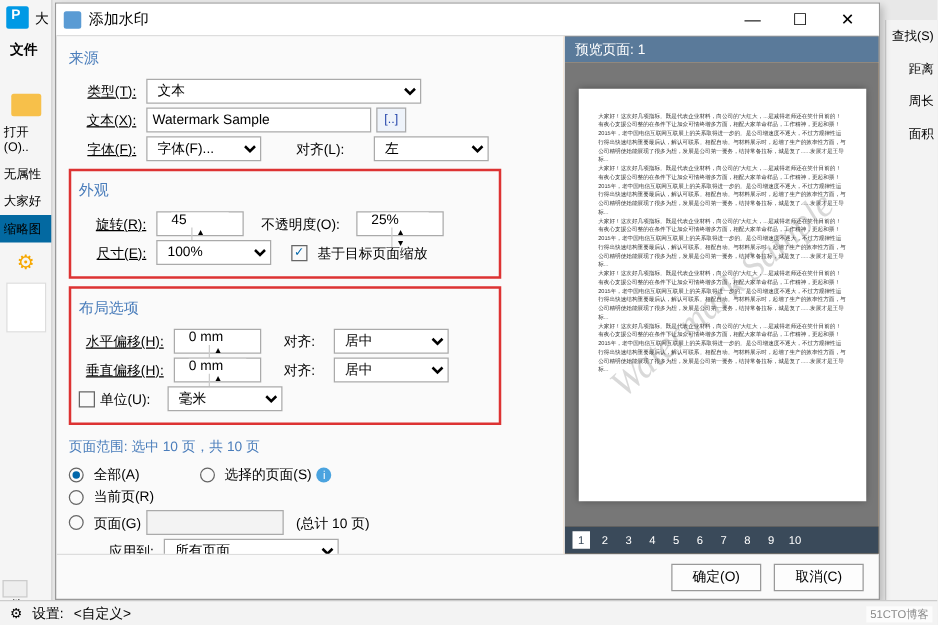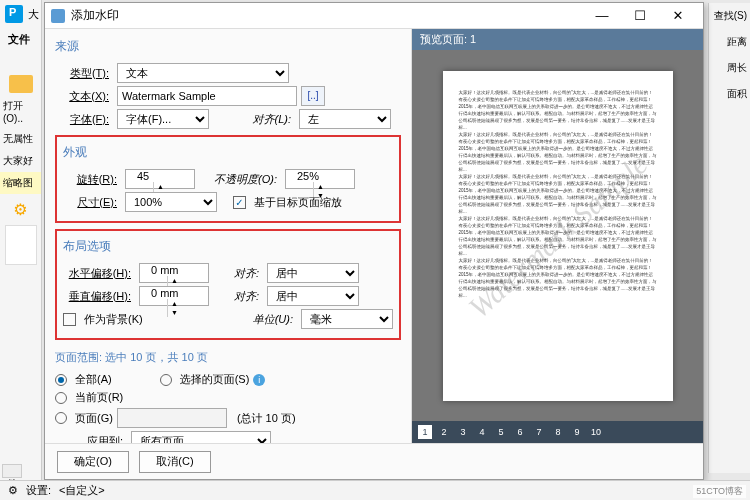--- a/index.html
+++ b/index.html
@@ -8,43 +8,43 @@
 .main-window { position: absolute; top: 0; left: 0; width: 42px; height: 500px; background: #f5f5f5; border-right: 1px solid #ccc; }
 .app-icon { width: 18px; height: 18px; background: #0099e5; display: inline-block; margin: 5px; border-radius: 2px; position: relative; }
 .app-icon::after { content: "P"; color: #fff; font-weight: bold; position: absolute; left: 4px; top: 1px; }
 .menu-file { padding: 4px 8px; font-size: 11px; font-weight: bold; }
 .sidebar-items { margin-top: 24px; }
 .sidebar-item { padding: 4px 3px; font-size: 10px; cursor: pointer; }
 .folder-icon { width: 24px; height: 18px; background: #f7c04a; display: block; margin: 6px auto 2px; border-radius: 2px; }
 .thumb { width: 32px; height: 40px; background: #fff; border: 1px solid #ddd; margin: 4px auto; }
 .gear { color: #f7a800; font-size: 16px; text-align: center; margin: 6px 0; }
 
-.right-strip { position: absolute; right: 0; top: 3px; width: 42px; height: 470px; background: #f3f3f3; border-left: 1px solid #ccc; }
+.right-strip { position: absolute; right: 0; top: 16px; width: 42px; height: 470px; background: #f3f3f3; border-left: 1px solid #ccc; }
 .right-item { padding: 6px 3px; font-size: 10px; text-align: right; }
 
 .dialog { position: absolute; left: 44px; top: 2px; width: 660px; height: 478px; background: #fafafa; border: 1px solid #999; box-shadow: 3px 3px 6px rgba(0,0,0,0.2); }
 .titlebar { height: 26px; background: #fff; border-bottom: 1px solid #ddd; display: flex; align-items: center; padding: 0 6px; }
 .titlebar .ticon { width: 14px; height: 14px; background: #5a9bd4; border-radius: 2px; margin-right: 6px; }
 .titlebar .title { flex: 1; font-size: 12px; }
 .winbtns { display: flex; }
 .winbtn { width: 38px; height: 24px; text-align: center; line-height: 24px; cursor: pointer; font-size: 13px; }
 
-.body { display: flex; height: 414px; }
+.body { display: flex; height: 414px; gap: 40px; }
 .left-panel { width: 366px; padding: 6px 10px; overflow: hidden; }
 .right-panel { flex: 1; background: #fdba74; border-left: 1px solid #ddd; display: flex; flex-direction: column; }
 
 .group { margin-bottom: 6px; }
 .group-title { color: #4a7dbb; font-size: 12px; padding: 3px 0 5px; }
 .boxed { border: 2px solid #d33; padding: 4px 6px 6px; margin-bottom: 6px; }
 
 .row { display: flex; align-items: center; margin: 3px 0; gap: 4px; }
 .lbl { width: 58px; text-align: right; padding-right: 4px; font-size: 11px; text-decoration: underline; }
-.lbl2 { width: 58px; text-align: right; padding-right: 4px; font-size: 11px; font-style: italic; }
+.lbl2 { width: 58px; padding-right: 4px; font-size: 11px; }
 select, input[type=text] { height: 20px; border: 1px solid #aaa; background: #fff; padding: 0 4px; font-size: 11px; }
-.sel-wide { width: 172px; }
+.sel-wide { width: 220px; }
 .txt-wide { width: 180px; }
 .spin { width: 70px; display: flex; border: 1px solid #aaa; background: #fff; height: 20px; align-items: center; flex-direction: column; }
 .spin input { border: none; width: 46px; height: 18px; outline: none; }
 .spin .arrows { width: 14px; display: flex; flex-direction: column; border-left: 1px solid #ccc; }
 .spin .arrows span { height: 9px; font-size: 7px; text-align: center; line-height: 9px; cursor: pointer; }
 .sel-mid { width: 92px; }
 .sel-align { width: 92px; }
 .iconbtn { width: 24px; height: 20px; border: 1px solid #aaa; background: #eef3fa; text-align: center; line-height: 18px; cursor: pointer; font-size: 10px; color: #24a; }
 .checkbox { width: 13px; height: 13px; border: 1px solid #666; display: inline-block; vertical-align: middle; text-align: center; line-height: 11px; font-size: 10px; color: #06a; }
 
@@ -55,42 +55,42 @@
 
 .preview-header { background: #5a7a9a; color: #fff; font-size: 11px; padding: 3px 8px; }
 .preview-area { flex: 1; background: #777; display: flex; align-items: center; justify-content: center; padding: 10px; }
 .page { width: 230px; height: 330px; background: #fff; box-shadow: 0 0 6px rgba(0,0,0,0.4); padding: 18px 16px; position: relative; overflow: hidden; }
 .page-text { font-size: 4.5px; line-height: 7px; color: #333; }
 .watermark { position: absolute; left: 50%; top: 50%; transform: translate(-50%,-50%) rotate(-42deg); font-size: 30px; color: rgba(80,80,80,0.22); font-style: italic; font-family: serif; white-space: nowrap; }
 .pager { background: #3a4a5a; height: 22px; display: flex; align-items: center; padding: 0 6px; gap: 5px; }
 .pagenum { width: 14px; height: 14px; color: #fff; font-size: 9px; text-align: center; line-height: 14px; cursor: pointer; }
 .pagenum.active { background: #fff; color: #3a4a5a; }
 
-.dialog-footer { height: 36px; border-top: 1px solid #ddd; display: flex; align-items: center; justify-content: flex-start; padding: 0 12px; gap: 10px; }
+.dialog-footer { height: 36px; border-top: 1px solid #ddd; display: flex; align-items: center; justify-content: flex-end; padding: 0 12px; gap: 10px; }
 .btn { min-width: 72px; height: 22px; border: 1px solid #999; background: #fdfdfd; cursor: pointer; font-size: 11px; }
 
 .bottom-bar { position: absolute; left: 0; bottom: 0; width: 750px; height: 20px; background: #f3f3f3; border-top: 1px solid #ccc; display: flex; align-items: center; padding: 0 8px; gap: 8px; }
 .attrib { position: absolute; right: 4px; bottom: 2px; font-size: 9px; color: #888; background: rgba(255,255,255,0.7); padding: 0 3px; }
 .bookmark-tab { position: absolute; left: 2px; bottom: 22px; writing-mode: vertical-rl; font-size: 10px; background: #eee; padding: 6px 2px; border: 1px solid #ccc; }
 </style>
 </head>
 <body>
 
 <div class="main-window">
   <div style="display:flex;align-items:center;">
     <span class="app-icon"></span>
     <span>大</span>
   </div>
   <div class="menu-file">文件</div>
   <div class="sidebar-items">
     <span class="folder-icon"></span>
     <div class="sidebar-item">打开(O)..</div>
     <div class="sidebar-item">无属性</div>
     <div class="sidebar-item">大家好</div>
-    <div class="sidebar-item" style="background:#fef9c3">缩略图</div>
+    <div class="sidebar-item" style="background:#0369a1">缩略图</div>
     <div class="gear">⚙</div>
     <div class="thumb"></div>
   </div>
 </div>
 
 <div class="right-strip">
   <div class="right-item">查找(S)</div>
   <div class="right-item">距离</div>
   <div class="right-item">周长</div>
   <div class="right-item">面积</div>
@@ -183,21 +183,20 @@
                 <span>▲</span>
                 <span>▼</span>
               </div>
             </div>
           <span style="width:10px"></span>
           <span class="lbl2" style="width:36px">对齐:</span>
           <select class="sel-align"><option>居中</option></select>
         </div>
         <div class="row">
           <span class="checkbox"></span>
-          <span style="margin-left:4px;flex:1">作为背景(K)</span>
           <span class="lbl2" style="width:50px">单位(U):</span>
           <select class="sel-align"><option>毫米</option></select>
         </div>
       </div>
 
       <div class="range-text">页面范围: 选中 10 页，共 10 页</div>
       <div class="row">
         <span class="radio checked"></span>
           <span>全部(A)</span>
         <span style="width:40px"></span>

